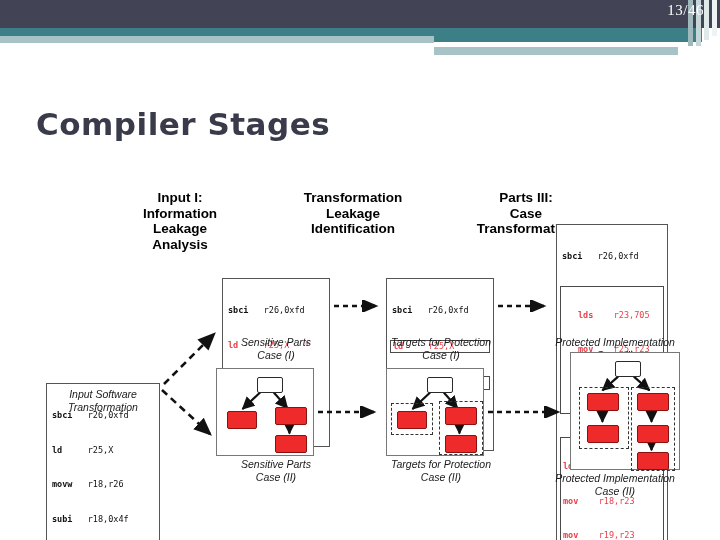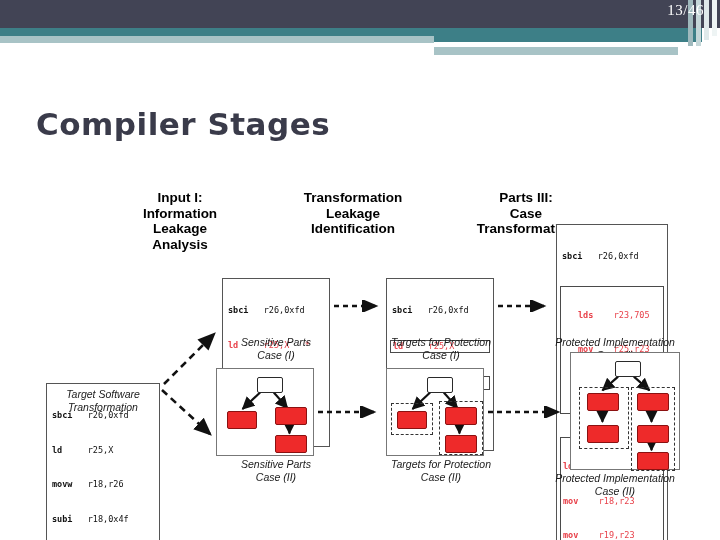--- a/index.html
+++ b/index.html
@@ -239,21 +239,21 @@
     <span class="st">Transformation</span>
   </div>
 
   <div class="codebox cb-input">
     <span class="ln"><span class="op">sbci</span><span class="ar">r26,0xfd</span></span>
     <span class="ln"><span class="op">ld</span><span class="ar">r25,X</span></span>
     <span class="ln"><span class="op">movw</span><span class="ar">r18,r26</span></span>
     <span class="ln"><span class="op">subi</span><span class="ar">r18,0x4f</span></span>
   </div>
   <div class="cap cap-input">
-    <span>Target Software</span>
+    <span>Input Software</span>
     <span>Transformation</span>
   </div>
 
   <div class="codebox cb-sens1">
     <span class="ln"><span class="op">sbci</span><span class="ar">r26,0xfd</span></span>
     <span class="ln red"><span class="op">ld</span><span class="ar">r25,X</span>   <span>*</span></span>
     <span class="ln red"><span class="op">movw</span><span class="ar">r18,r26</span> <span>*</span></span>
     <span class="ln"><span class="op">subi</span><span class="ar">r18,0x4f</span></span>
   </div>
   <div class="cap cap-sens1">

